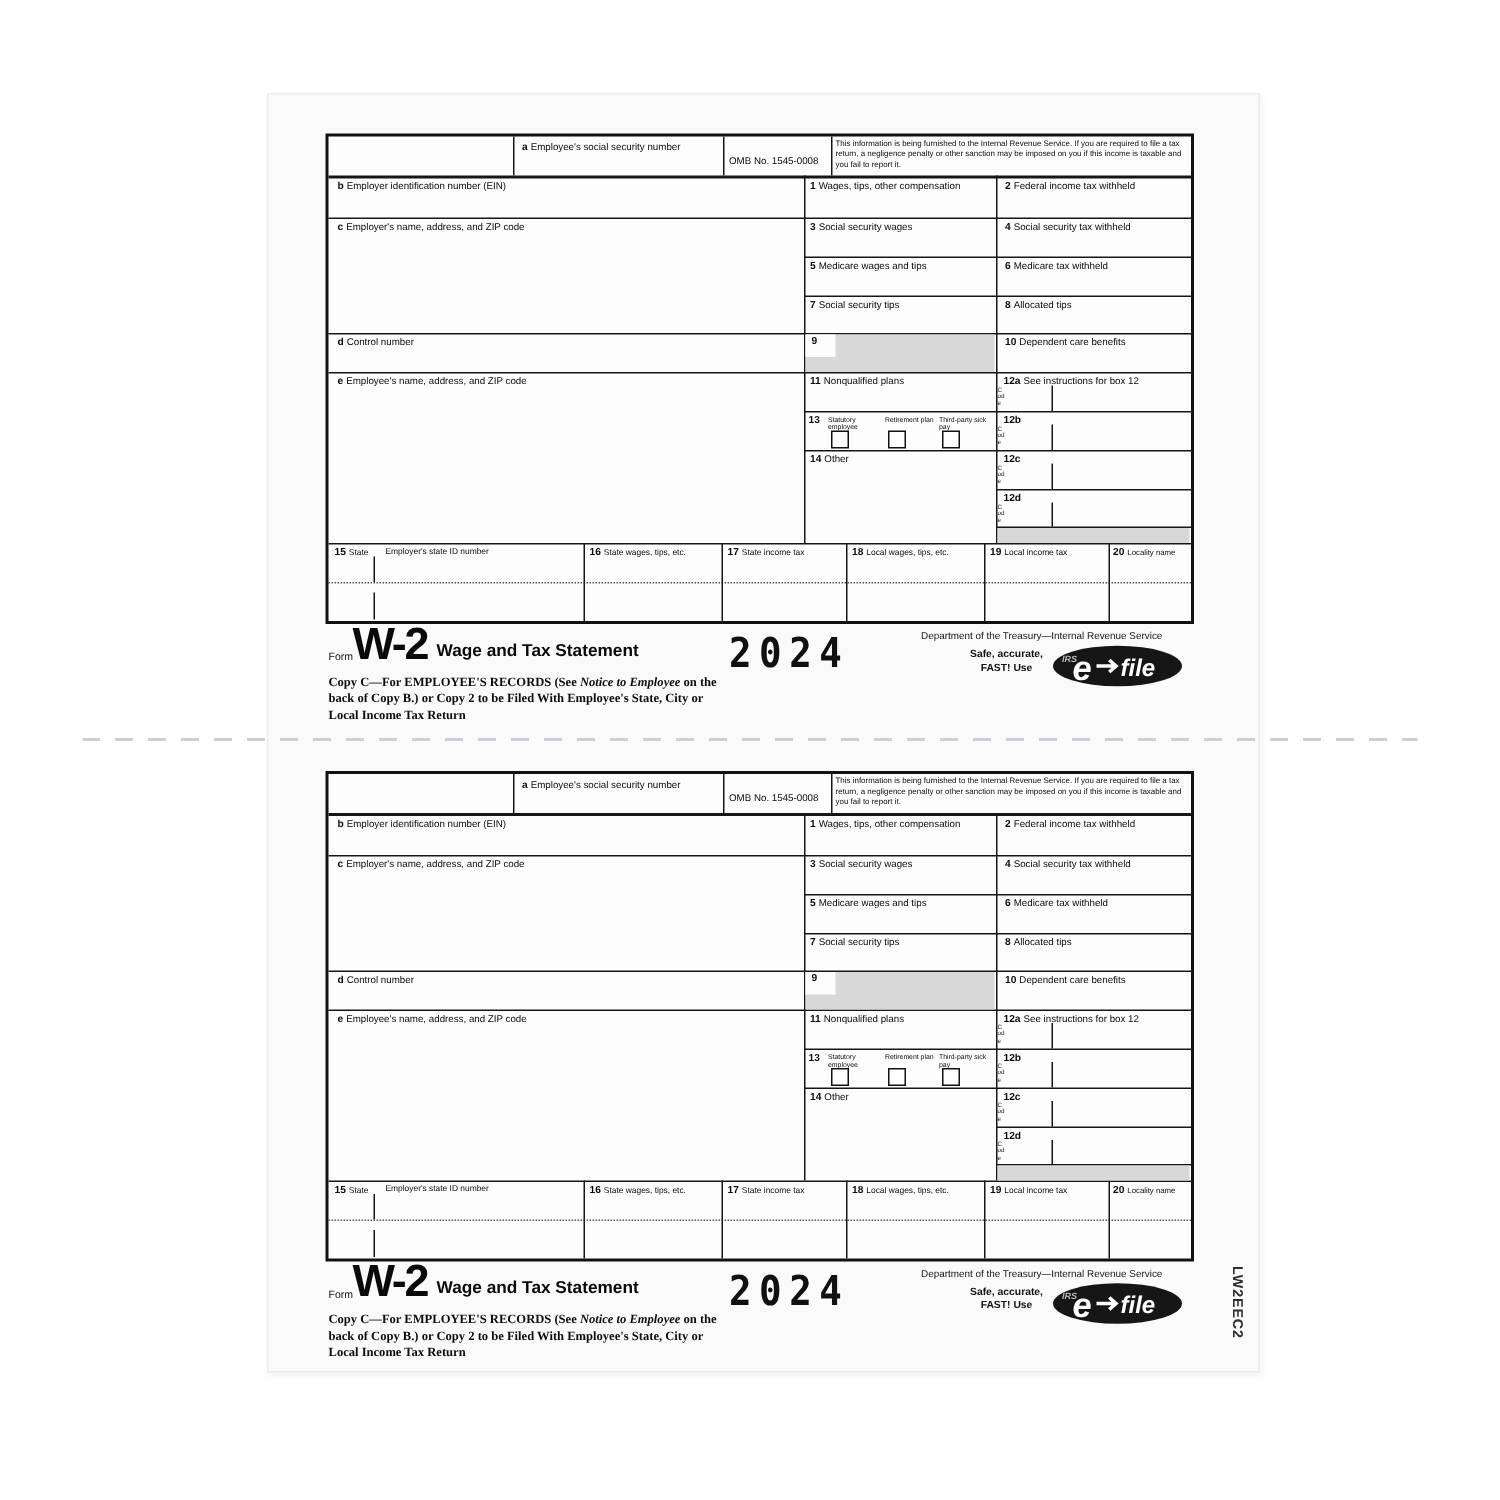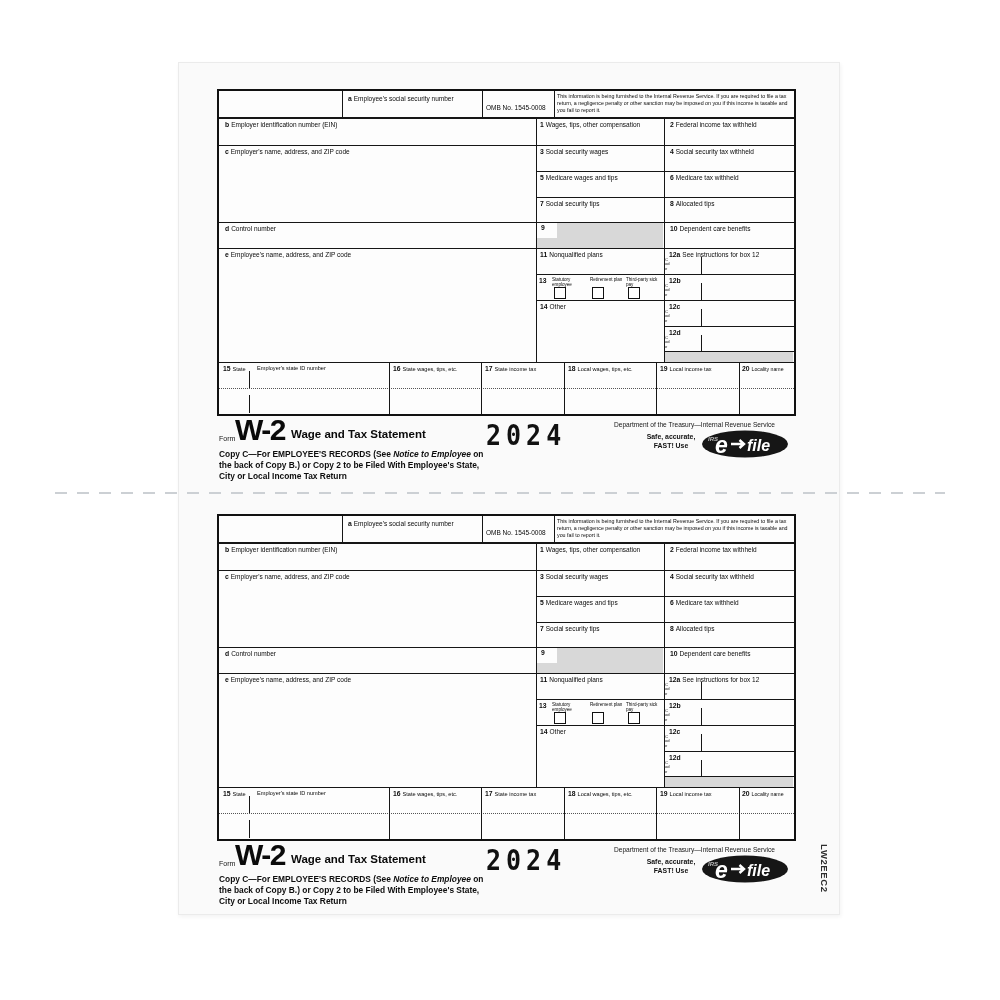--- a/index.html
+++ b/index.html
@@ -22,21 +22,21 @@
   .codev{position:absolute;width:5px;font-size:4.2px;line-height:4.4px;word-break:break-all;color:#222;}
   .cb{position:absolute;width:10px;height:10px;border:1.3px solid #111;background:#fff;}
   .smalllbl{font-size:5.6px;}
   .ftr-form{position:absolute;font-size:7px;color:#111;}
   .ftr-title{position:absolute;font-size:30px;font-weight:bold;letter-spacing:-1.5px;color:#0a0a0a;}
   .ftr-sub{position:absolute;font-size:11.5px;font-weight:bold;color:#0a0a0a;}
   .ftr-year{position:absolute;font-family:"DejaVu Sans Mono",monospace;font-weight:bold;font-size:25px;
             letter-spacing:5px;transform:scaleY(1.1);color:#111;}
   .ftr-dept{position:absolute;font-size:6.6px;color:#161616;}
   .ftr-safe{position:absolute;width:56px;text-align:center;font-size:6.9px;font-weight:bold;line-height:1.3;color:#111;}
-  .ftr-copy{position:absolute;width:268px;font-size:8.4px;font-weight:bold;line-height:1.32;color:#0d0d0d;white-space:normal;}
+  .ftr-copy{position:absolute;width:268px;font-size:8.4px;font-weight:bold;line-height:1.32;color:#0d0d0d;white-space:normal;font-family:Liberation Serif, serif;}
   .ftr-copy i{font-weight:bold;}
   .perf{position:absolute;left:55px;top:492px;width:890px;height:2px;
         background:repeating-linear-gradient(90deg,#ccd0d4 0 12px,transparent 12px 22px);}
   .pcode{position:absolute;left:818px;top:842px;writing-mode:vertical-rl;font-size:9.5px;font-weight:bold;
          letter-spacing:0.6px;color:#2e2e2e;}
   .efile{position:absolute;}
 </style>
 </head>
 <body>
 

